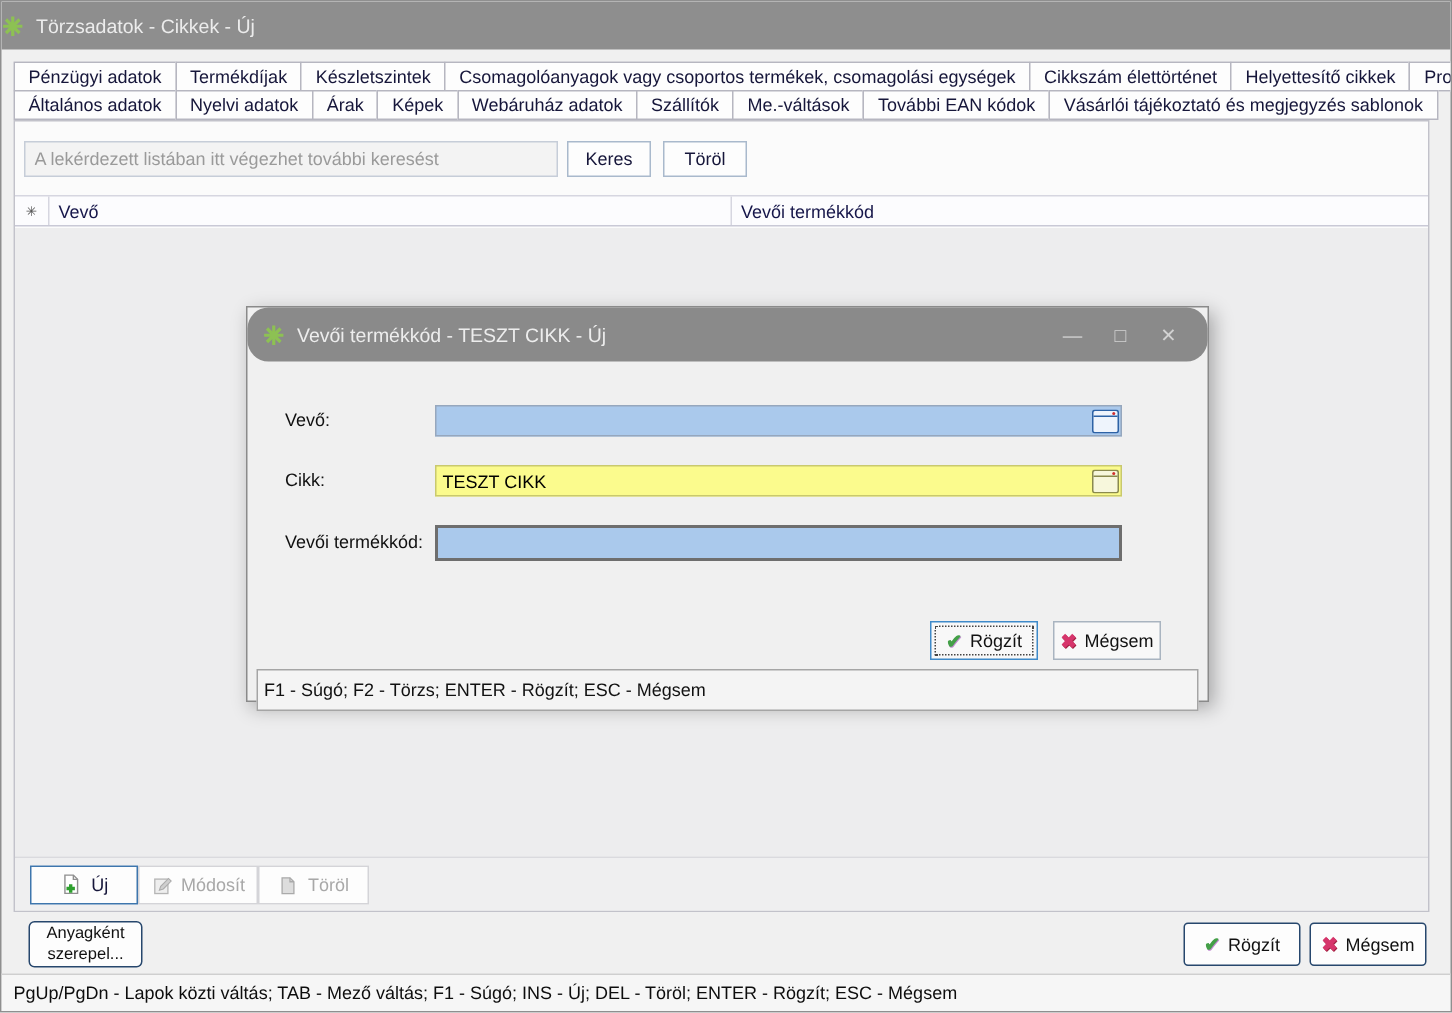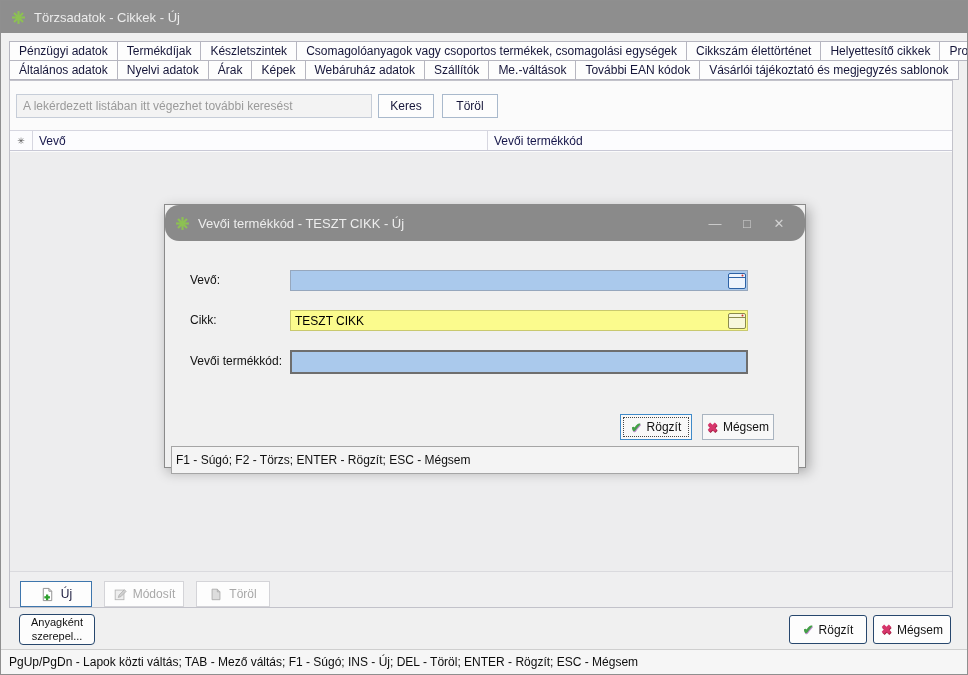--- a/index.html
+++ b/index.html
@@ -7,21 +7,21 @@
   body { font-family:"Liberation Sans", sans-serif; }
   .window {
     position:relative; width:968px; height:675px;
     background:#f0f0f0; border:1px solid #8f8f8f; overflow:hidden;
     font-size:12px; color:#1a1a3a;
   }
   
   .titlebar {
     position:absolute; top:0; left:0; right:0; height:32px;
     background:#8e8e8e; color:#ececec; display:flex; align-items:center;
-    gap:8px; padding-left:10px; font-size:13px;
+    gap:8px; font-size:13px;
   }
   .app-icon { display:inline-flex; width:15px; height:15px; }
   
   .tabstrip { position:absolute; top:40px; left:8px; right:10px; z-index:4; }
   .tab-row { display:flex; }
   .tab {
     height:20px; display:flex; align-items:center; white-space:nowrap;
     padding:0 9px; background:#fdfdfd; border:1px solid #b6b6c0;
     margin-left:-1px; color:#16163a; cursor:default;
   }
@@ -58,21 +58,21 @@
   .gh-marker { width:23px; justify-content:center; padding-left:0;
     border-right:1px solid #d6d6e0; font-size:9px; color:#555; }
   .gh-vevo { width:455px; border-right:1px solid #d6d6e0; }
   .gh-vtk { flex:1; }
   .grid-body {
     position:absolute; left:0; top:71px; right:0; bottom:36px; background:#ededee;
   }
   .list-actions {
     position:absolute; left:0; right:0; bottom:0; height:36px;
     background:#efeff0; border-top:1px solid #dadade;
-    display:flex; align-items:flex-end; gap:12px; padding-left:10px;
+    display:flex; align-items:center; padding-left:10px;
   }
   .la-btn {
     height:26px; display:flex; align-items:center; justify-content:center; gap:6px;
     background:#fdfdfd; border:1px solid #d4d4d8; color:#a8a8a8;
     font-family:"Liberation Sans", sans-serif; font-size:12px; cursor:pointer;
   }
   .la-new { width:72px; border:1px solid #3e76ad; color:#16163a; }
   .la-edit { width:80px; }
   .la-del { width:74px; }
   

